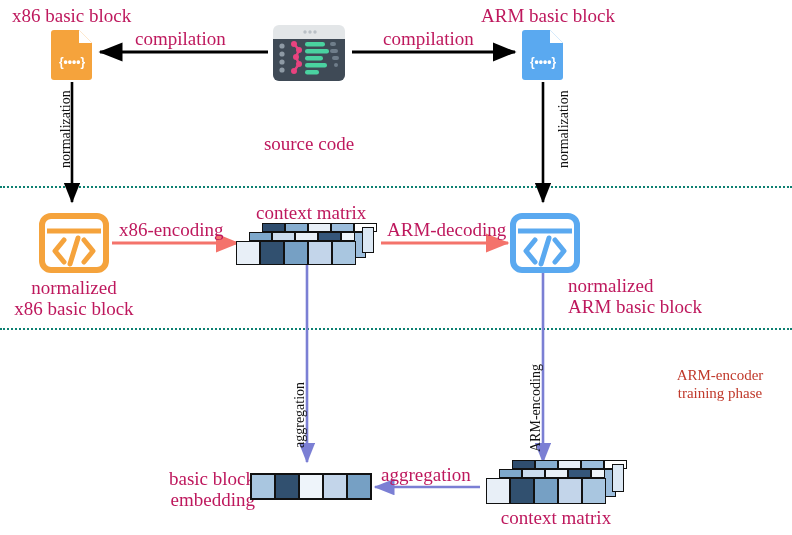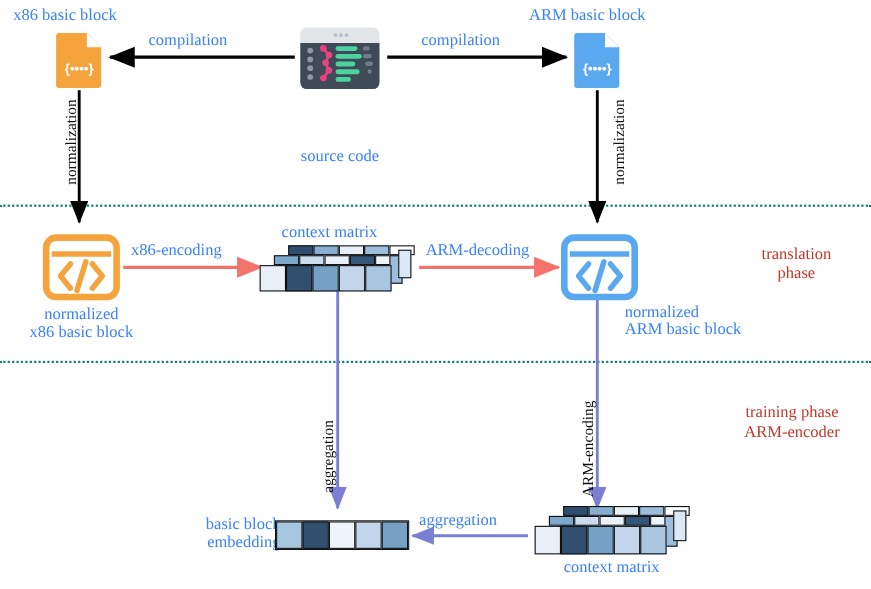--- a/index.html
+++ b/index.html
@@ -6,21 +6,21 @@
   body{
     width:792px;height:535px;
     background:#ffffff;
     font-family:"Liberation Serif","DejaVu Serif",serif;
     overflow:hidden;
     position:relative;
     color:#111;
   }
   #stage{position:absolute;left:0;top:0;width:792px;height:535px;}
   .abs{position:absolute;}
-  .lbl{font-size:15px;line-height:1.08;white-space:nowrap;color:#3b82f6;}
+  .lbl{font-size:19px;line-height:1.08;white-space:nowrap;color:#be185d;}
   .lbl-c{text-align:center;}
   .phase{
     font-size:15px;line-height:1.22;color:#c0392b;text-align:center;white-space:nowrap;
   }
   .vert{
     font-size:14px;color:#111;white-space:nowrap;
     transform-origin:left top;
   }
   
   .sep{
@@ -69,27 +69,23 @@
 
     <line x1="381" y1="243" x2="508" y2="243" stroke="#f4736b" stroke-width="3" marker-end="url(#ahRed)"></line>
 
     <line x1="307" y1="262" x2="307" y2="462" stroke="#7b7fd4" stroke-width="2.6" marker-end="url(#ahPurple)"></line>
 
     <line x1="543" y1="268" x2="543" y2="462" stroke="#7b7fd4" stroke-width="2.6" marker-end="url(#ahPurple)"></line>
 
     <line x1="480" y1="487" x2="375" y2="487" stroke="#7b7fd4" stroke-width="2.6" marker-end="url(#ahPurple)"></line>
   </svg>
 
-  <div class="abs phase" style="left:660px;top:222px;width:128px;">
-    <div>translation</div>
-    <div>phase</div>
-  </div>
   <div class="abs phase" style="left:650px;top:366px;width:140px;">
+    <div>ARM-encoder</div>
     <div>training phase</div>
-    <div>ARM-encoder</div>
   </div>
 
   <div class="abs lbl" style="left:12px;top:6px;">x86 basic block</div>
 
   <div class="abs" style="left:50px;top:28px;width:46px;height:54px;">
     <svg width="46" height="54" viewBox="0 0 46 54">
       <path d="M4,2 h25 l13,13 v34 a3,3 0 0 1 -3,3 h-35 a3,3 0 0 1 -3,-3 v-44 a3,3 0 0 1 3,-3 z" fill="#f5a33c"></path>
       <path d="M29,2 l13,13 h-13 z" fill="#ffffff"></path>
       <g fill="#ffffff">
         <text x="22" y="38" font-size="12" font-family="'Liberation Sans',sans-serif" text-anchor="middle" font-weight="bold">{••••}</text>

